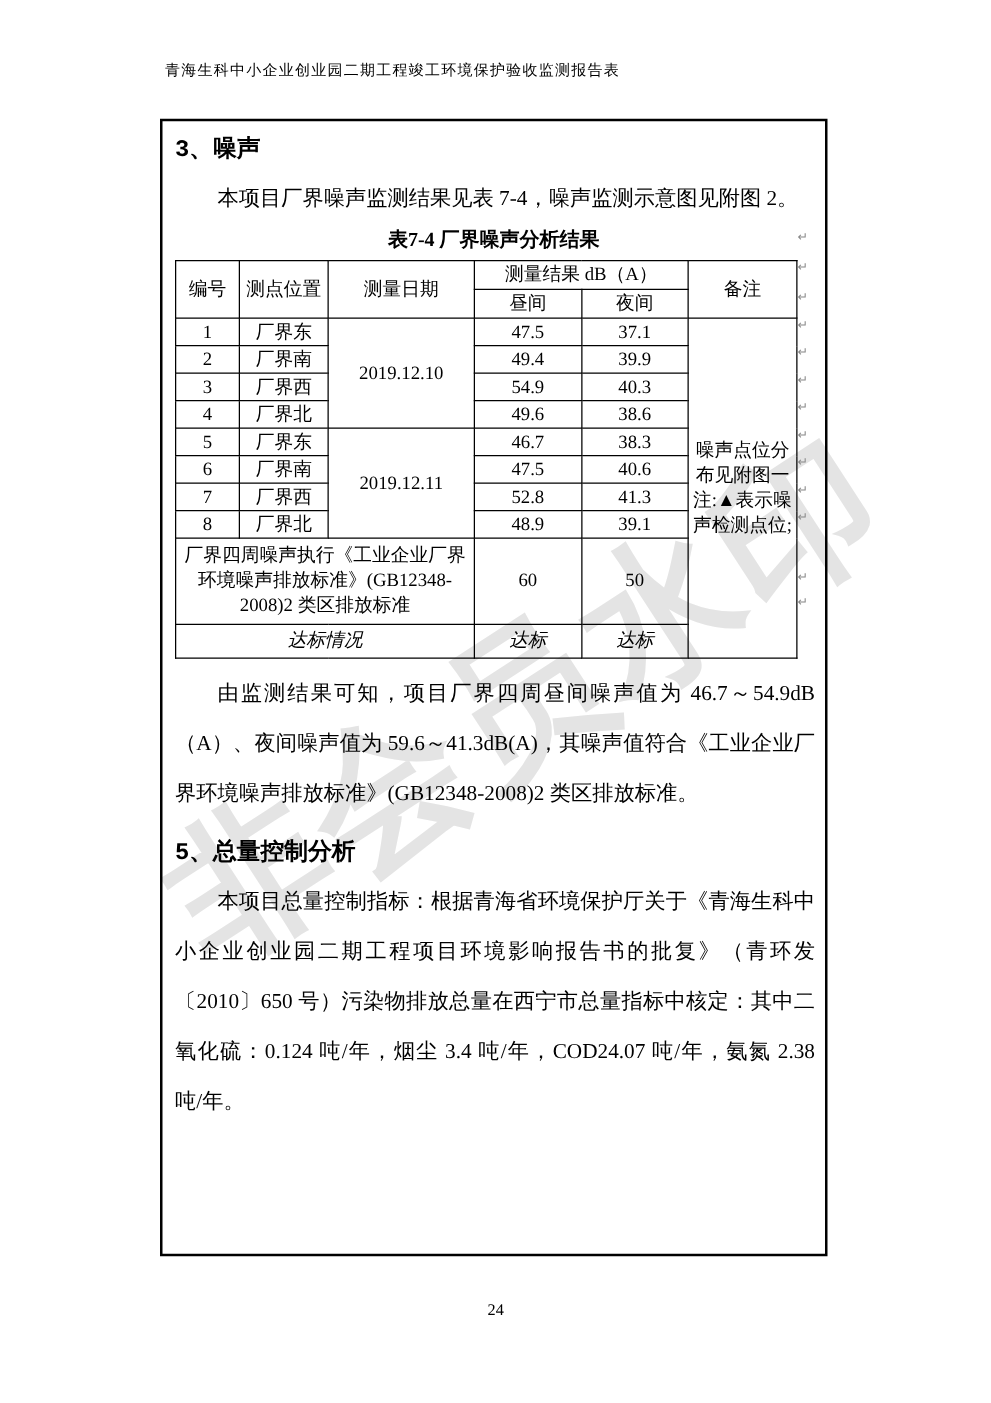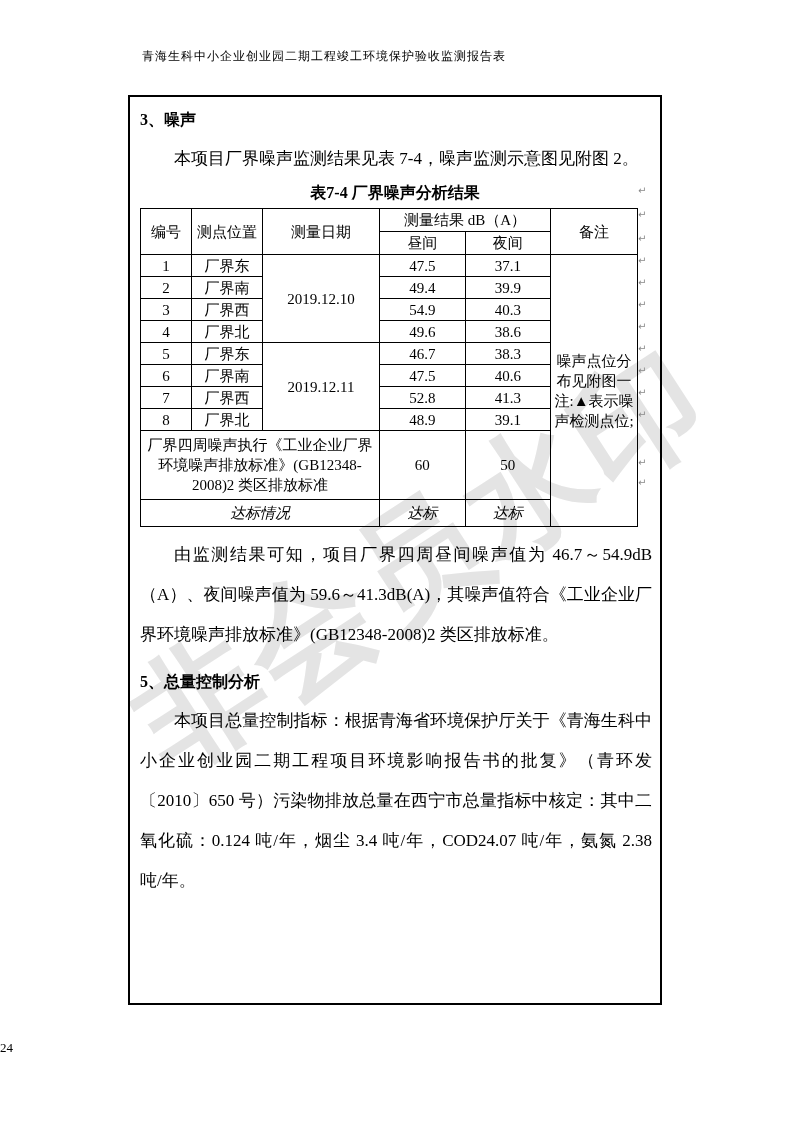--- a/index.html
+++ b/index.html
@@ -10,29 +10,29 @@
   }
   .page{position:absolute;inset:0;width:793px;height:1122px;background:#fff;}
   .watermark{
     position:absolute;left:70px;top:495px;width:700px;height:130px;
     transform:rotate(-33deg);transform-origin:center;
     font-size:126px;line-height:130px;font-weight:bold;color:#e4e4e4;
     letter-spacing:4px;white-space:nowrap;text-align:center;z-index:0;
     font-family:"Liberation Sans","DejaVu Sans",sans-serif;user-select:none;
   }
   .doc-header{
-    position:absolute;top:48px;left:10px;width:628px;text-align:center;
+    position:absolute;top:48px;left:0;width:628px;text-align:center;
     font-size:12px;letter-spacing:1px;z-index:2;
   }
   .frame{
     position:absolute;left:128px;top:95px;width:534px;height:910px;
     border:2px solid #000;z-index:1;box-sizing:border-box;
   }
   .frame-inner{position:relative;width:100%;height:100%;padding:6px 10px 0 10px;box-sizing:border-box;}
-  .sec-heading{font-size:16px;font-weight:bold;margin:4px 0 6px 0;line-height:26px;}
+  .sec-heading{font-size:19px;font-weight:bold;margin:4px 0 6px 0;line-height:26px;font-family:Liberation Mono, monospace;}
   .para{
     font-size:17px;line-height:40px;text-align:justify;text-indent:2em;
     margin:0;width:512px;
   }
   .table-title{font-size:16px;font-weight:bold;text-align:center;margin:2px 0 3px 0;line-height:24px;}
   table.noise{border-collapse:collapse;table-layout:fixed;margin-left:0px;width:498px;}
   table.noise td,table.noise th{
     border:1px solid #000;font-size:15px;font-weight:normal;
     text-align:center;vertical-align:middle;padding:0;line-height:20px;
     overflow:hidden;
@@ -45,21 +45,21 @@
   tr.r-comp td{height:26px;font-style:italic;}
   td.std-label{text-align:left;padding:2px 4px;line-height:22px;font-size:15px;}
   td.remark-cell{vertical-align:middle;text-align:left;padding:2px 3px;line-height:23px;font-size:15px;}
   .concl{margin-top:8px;}
   .pilcrow{
     position:absolute;left:508px;width:14px;height:12px;
     font-size:10px;line-height:12px;color:#8a8a8a;z-index:2;
     font-family:"DejaVu Sans",sans-serif;
   }
   .page-number{
-    position:absolute;top:1040px;left:0;width:793px;
+    position:absolute;top:1040px;left:0;width:793px;text-align:center;
     font-size:13px;z-index:2;
   }
 </style>
 </head>
 <body>
 
 <div class="page">
 
   <div class="watermark">非会员水印</div>
 

